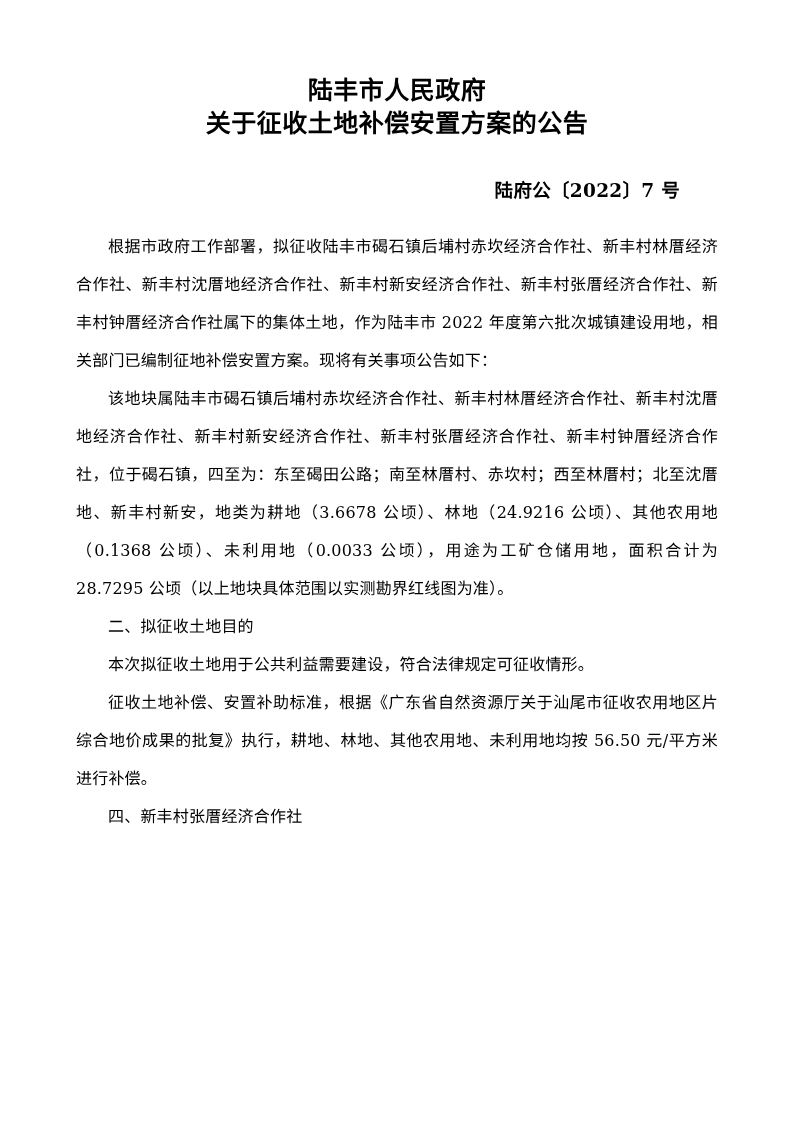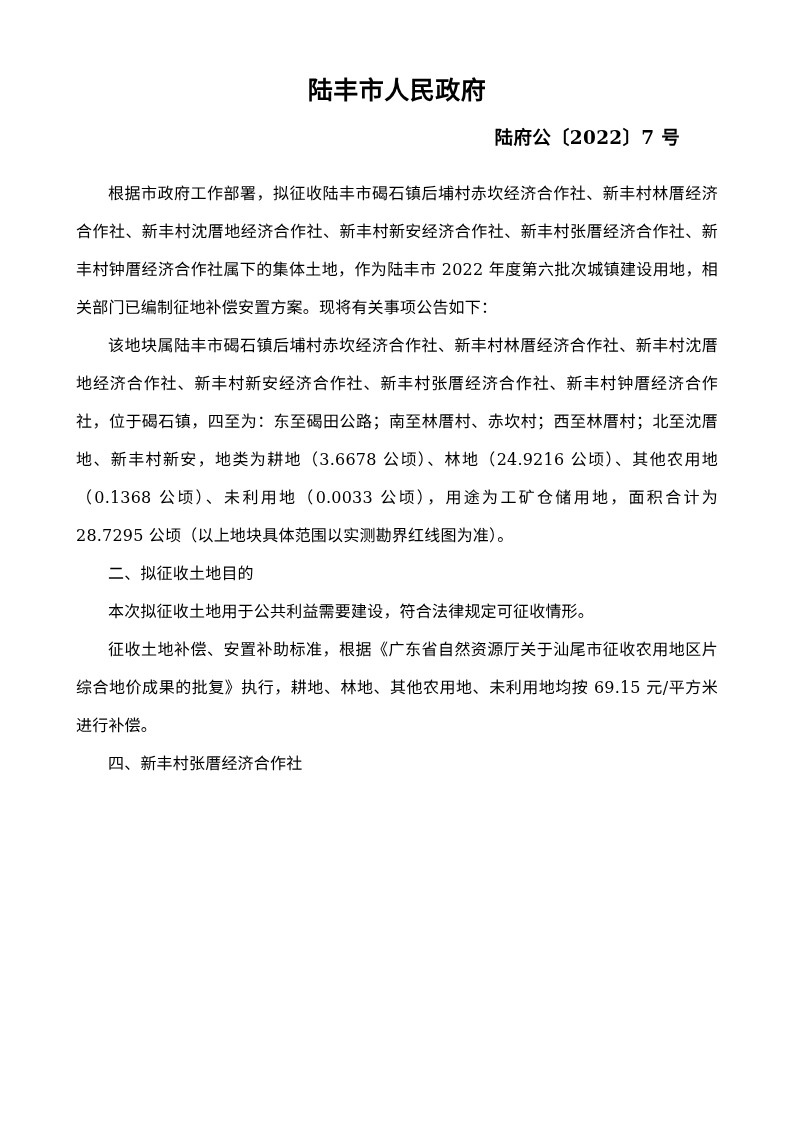--- a/index.html
+++ b/index.html
@@ -30,21 +30,21 @@
     margin: 0;
     padding-top: 8px;
   }
   .doc-title .line {
     display: block;
   }
   .doc-number {
     text-align: right;
     font-weight: bold;
     font-size: 18.5px;
-    margin-top: 16px;
+    margin-top: 36px;
     padding-right: 38px;
     letter-spacing: 0.3px;
   }
   .body-text {
     margin-top: 26px;
   }
   p.para {
     margin: 0;
     font-size: 16px;
     line-height: 38px;
@@ -54,26 +54,27 @@
     letter-spacing: 0.2px;
   }
 </style>
 </head>
 <body>
 
 <div class="page">
 
   <h1 class="doc-title">
     <span class="line">陆丰市人民政府</span>
+    <span class="line">关于征收土地补偿安置方案的公告</span>
   </h1>
 
   <div class="doc-number">陆府公〔2022〕7 号</div>
 
   <div class="body-text">
     <p class="para">根据市政府工作部署，拟征收陆丰市碣石镇后埔村赤坎经济合作社、新丰村林厝经济合作社、新丰村沈厝地经济合作社、新丰村新安经济合作社、新丰村张厝经济合作社、新丰村钟厝经济合作社属下的集体土地，作为陆丰市 2022 年度第六批次城镇建设用地，相关部门已编制征地补偿安置方案。现将有关事项公告如下：</p>
     <p class="para">该地块属陆丰市碣石镇后埔村赤坎经济合作社、新丰村林厝经济合作社、新丰村沈厝地经济合作社、新丰村新安经济合作社、新丰村张厝经济合作社、新丰村钟厝经济合作社，位于碣石镇，四至为：东至碣田公路；南至林厝村、赤坎村；西至林厝村；北至沈厝地、新丰村新安，地类为耕地（3.6678 公顷）、林地（24.9216 公顷）、其他农用地（0.1368 公顷）、未利用地（0.0033 公顷），用途为工矿仓储用地，面积合计为 28.7295 公顷（以上地块具体范围以实测勘界红线图为准）。</p>
     <p class="para">二、拟征收土地目的</p>
     <p class="para">本次拟征收土地用于公共利益需要建设，符合法律规定可征收情形。</p>
-    <p class="para">征收土地补偿、安置补助标准，根据《广东省自然资源厅关于汕尾市征收农用地区片综合地价成果的批复》执行，耕地、林地、其他农用地、未利用地均按 69.15 元/平方米进行补偿。</p>
+    <p class="para">征收土地补偿、安置补助标准，根据《广东省自然资源厅关于汕尾市征收农用地区片综合地价成果的批复》执行，耕地、林地、其他农用地、未利用地均按 56.50 元/平方米进行补偿。</p>
     <p class="para">四、新丰村张厝经济合作社</p>
   </div>
 
 </div>
 
 </body></html>

